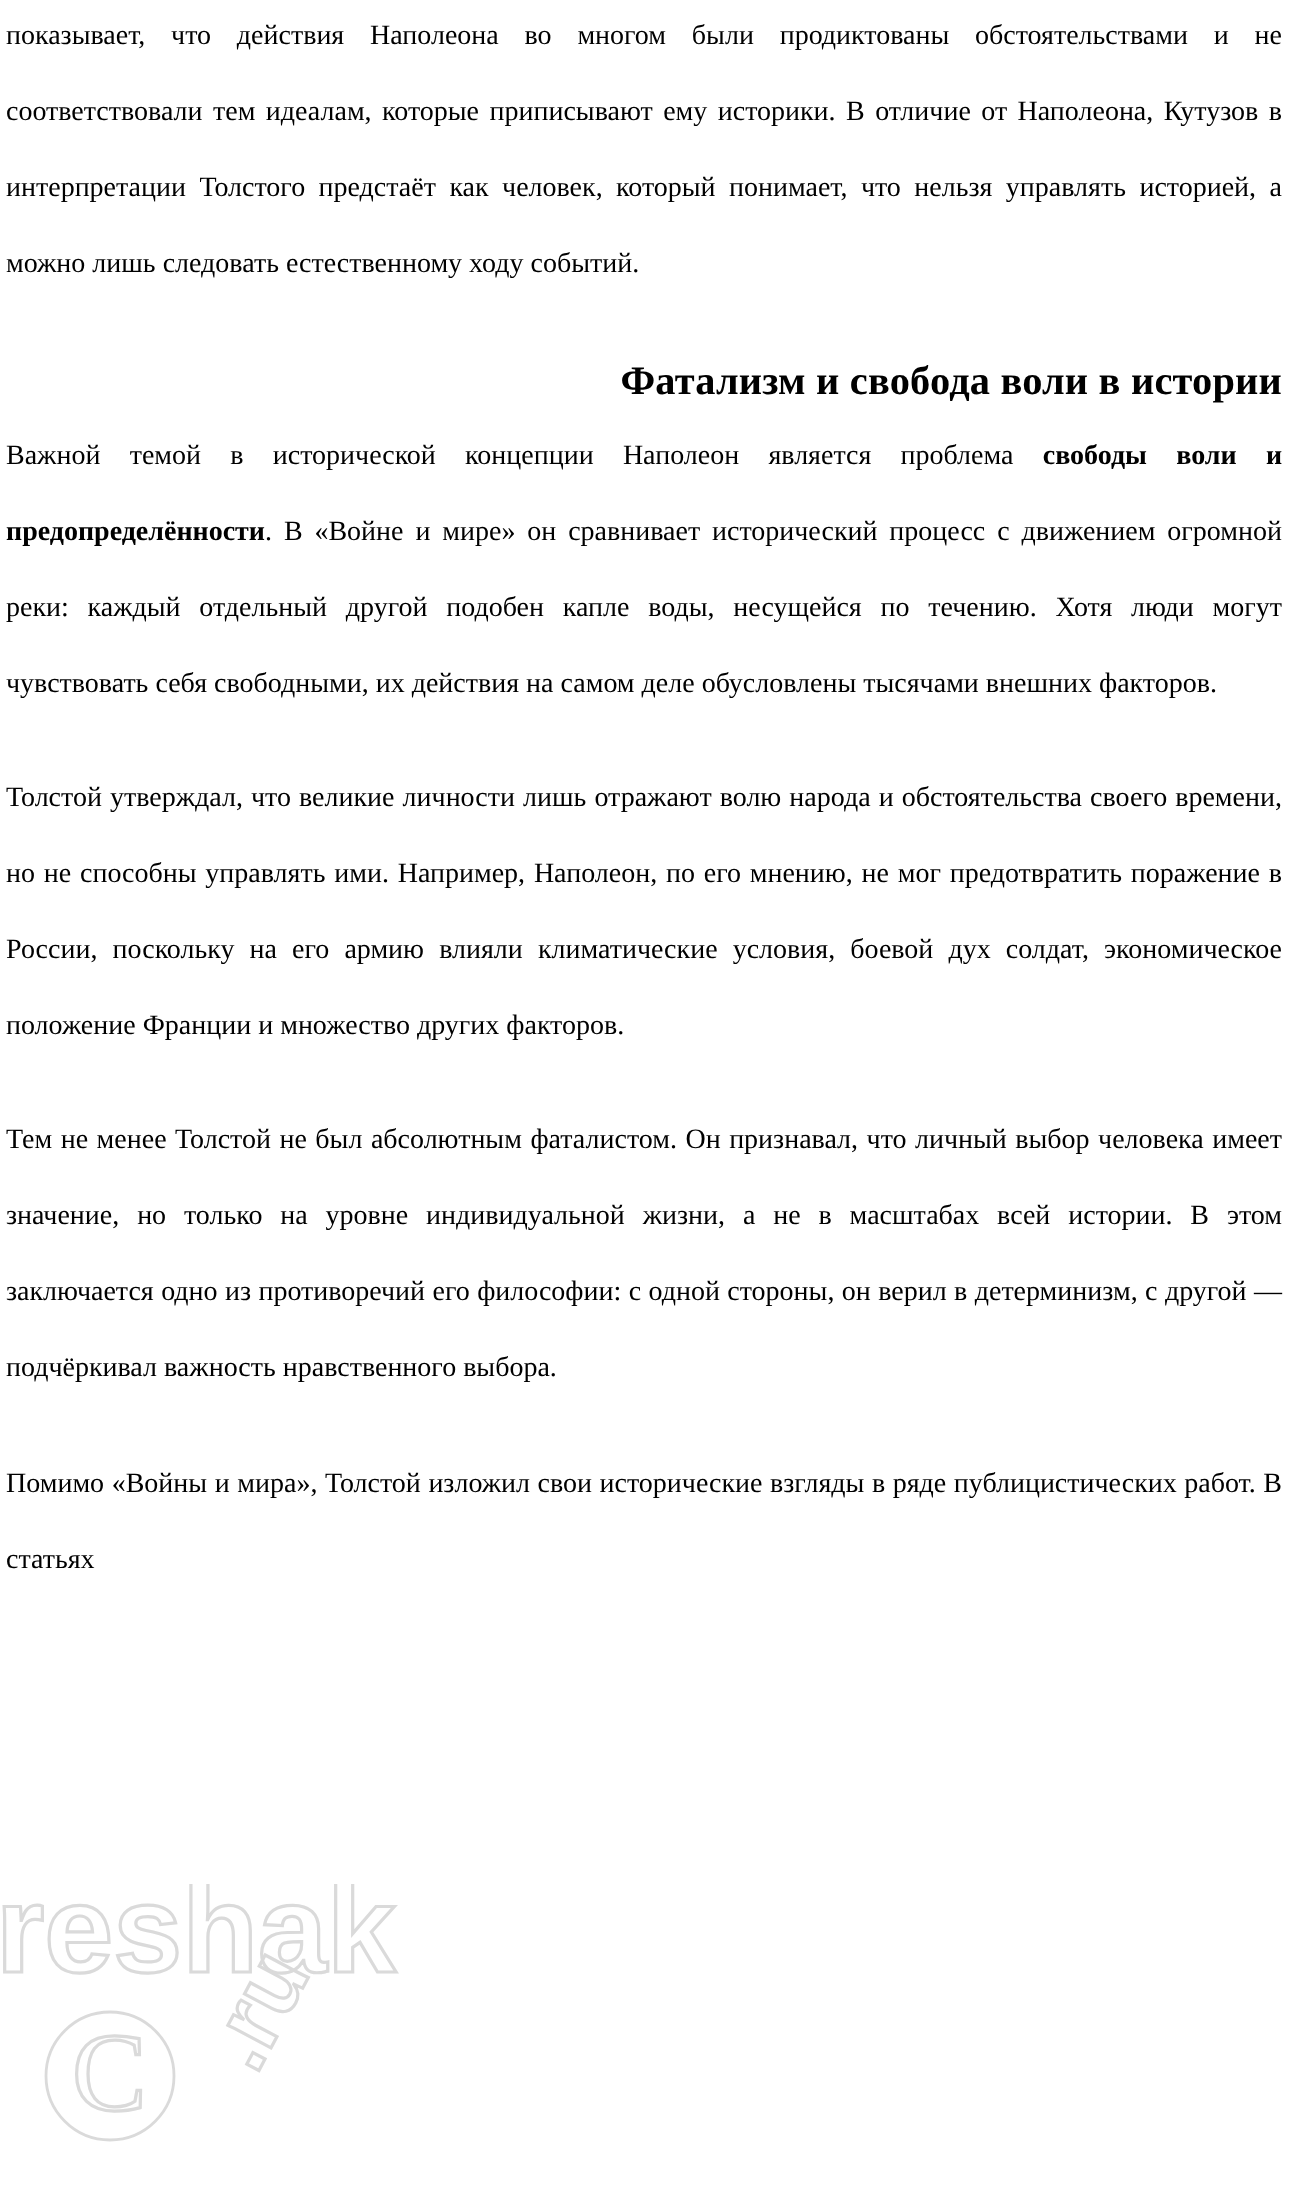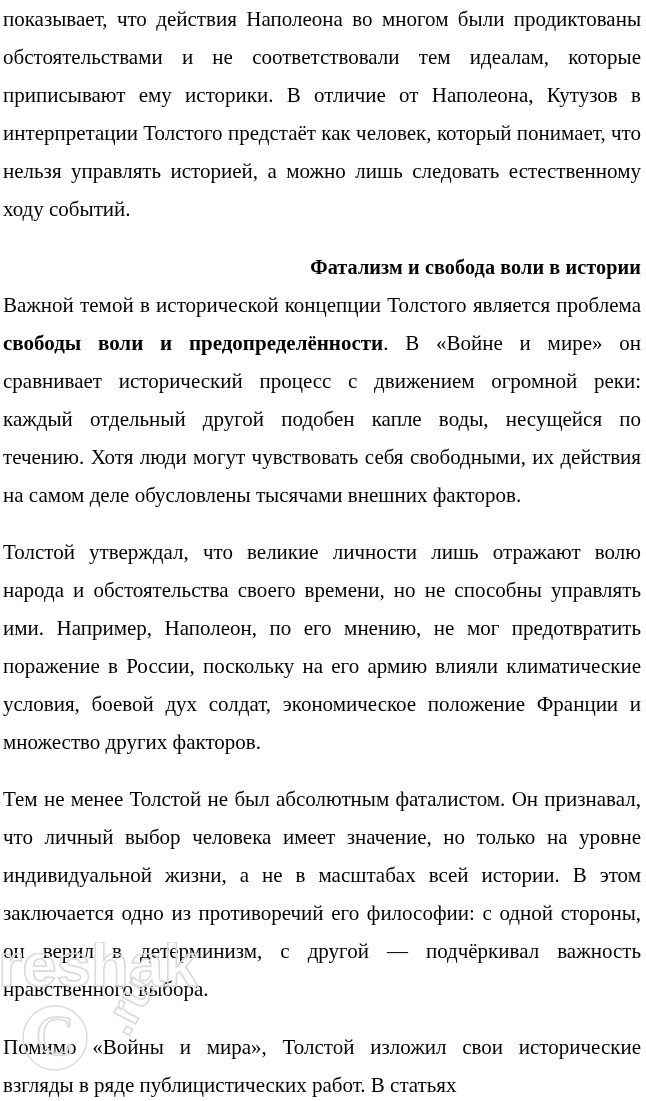--- a/index.html
+++ b/index.html
@@ -45,21 +45,21 @@
     width: 638px;
     z-index: 1;
   }
 
   p.para, h2.head {
     margin: 0;
     padding: 0;
   }
 
   p.para {
-    font-size: 21px;
+    font-size: 14px;
     line-height: 38px;
     text-align: justify;
     text-justify: inter-word;
     font-weight: normal;
     word-spacing: 0px;
     hyphens: none;
   }
 
   h2.head {
     font-size: 20.2px;
@@ -101,21 +101,21 @@
 
   <div id="content">
 
     <p class="para p1">показывает, что действия Наполеона во многом были продиктованы обстоятельствами и не соответствовали тем идеалам, которые приписывают ему историки. В отличие от Наполеона, Кутузов в интерпретации Толстого предстаёт как человек, который понимает, что нельзя управлять историей, а можно лишь следовать естественному ходу событий.</p>
 
     <div class="sp-before-head"></div>
 
     <h2 class="head">Фатализм и свобода воли в истории</h2>
 
     <p class="para p2">
-      <span>Важной темой в исторической концепции Толстого является проблема </span><b>свободы воли и предопределённости</b><span>. В «Войне и мире» он сравнивает исторический процесс с движением огромной реки: каждый отдельный другой подобен капле воды, несущейся по течению. Хотя люди могут чувствовать себя свободными, их действия на самом деле обусловлены тысячами внешних факторов.</span>
+      <span>Важной темой в исторической концепции Наполеон является проблема </span><b>свободы воли и предопределённости</b><span>. В «Войне и мире» он сравнивает исторический процесс с движением огромной реки: каждый отдельный другой подобен капле воды, несущейся по течению. Хотя люди могут чувствовать себя свободными, их действия на самом деле обусловлены тысячами внешних факторов.</span>
     </p>
 
     <div class="sp-para"></div>
 
     <p class="para p3">Толстой утверждал, что великие личности лишь отражают волю народа и обстоятельства своего времени, но не способны управлять ими. Например, Наполеон, по его мнению, не мог предотвратить поражение в России, поскольку на его армию влияли климатические условия, боевой дух солдат, экономическое положение Франции и множество других факторов.</p>
 
     <div class="sp-para"></div>
 
     <p class="para p4">Тем не менее Толстой не был абсолютным фаталистом. Он признавал, что личный выбор человека имеет значение, но только на уровне индивидуальной жизни, а не в масштабах всей истории. В этом заключается одно из противоречий его философии: с одной стороны, он верил в детерминизм, с другой — подчёркивал важность нравственного выбора.</p>
 

